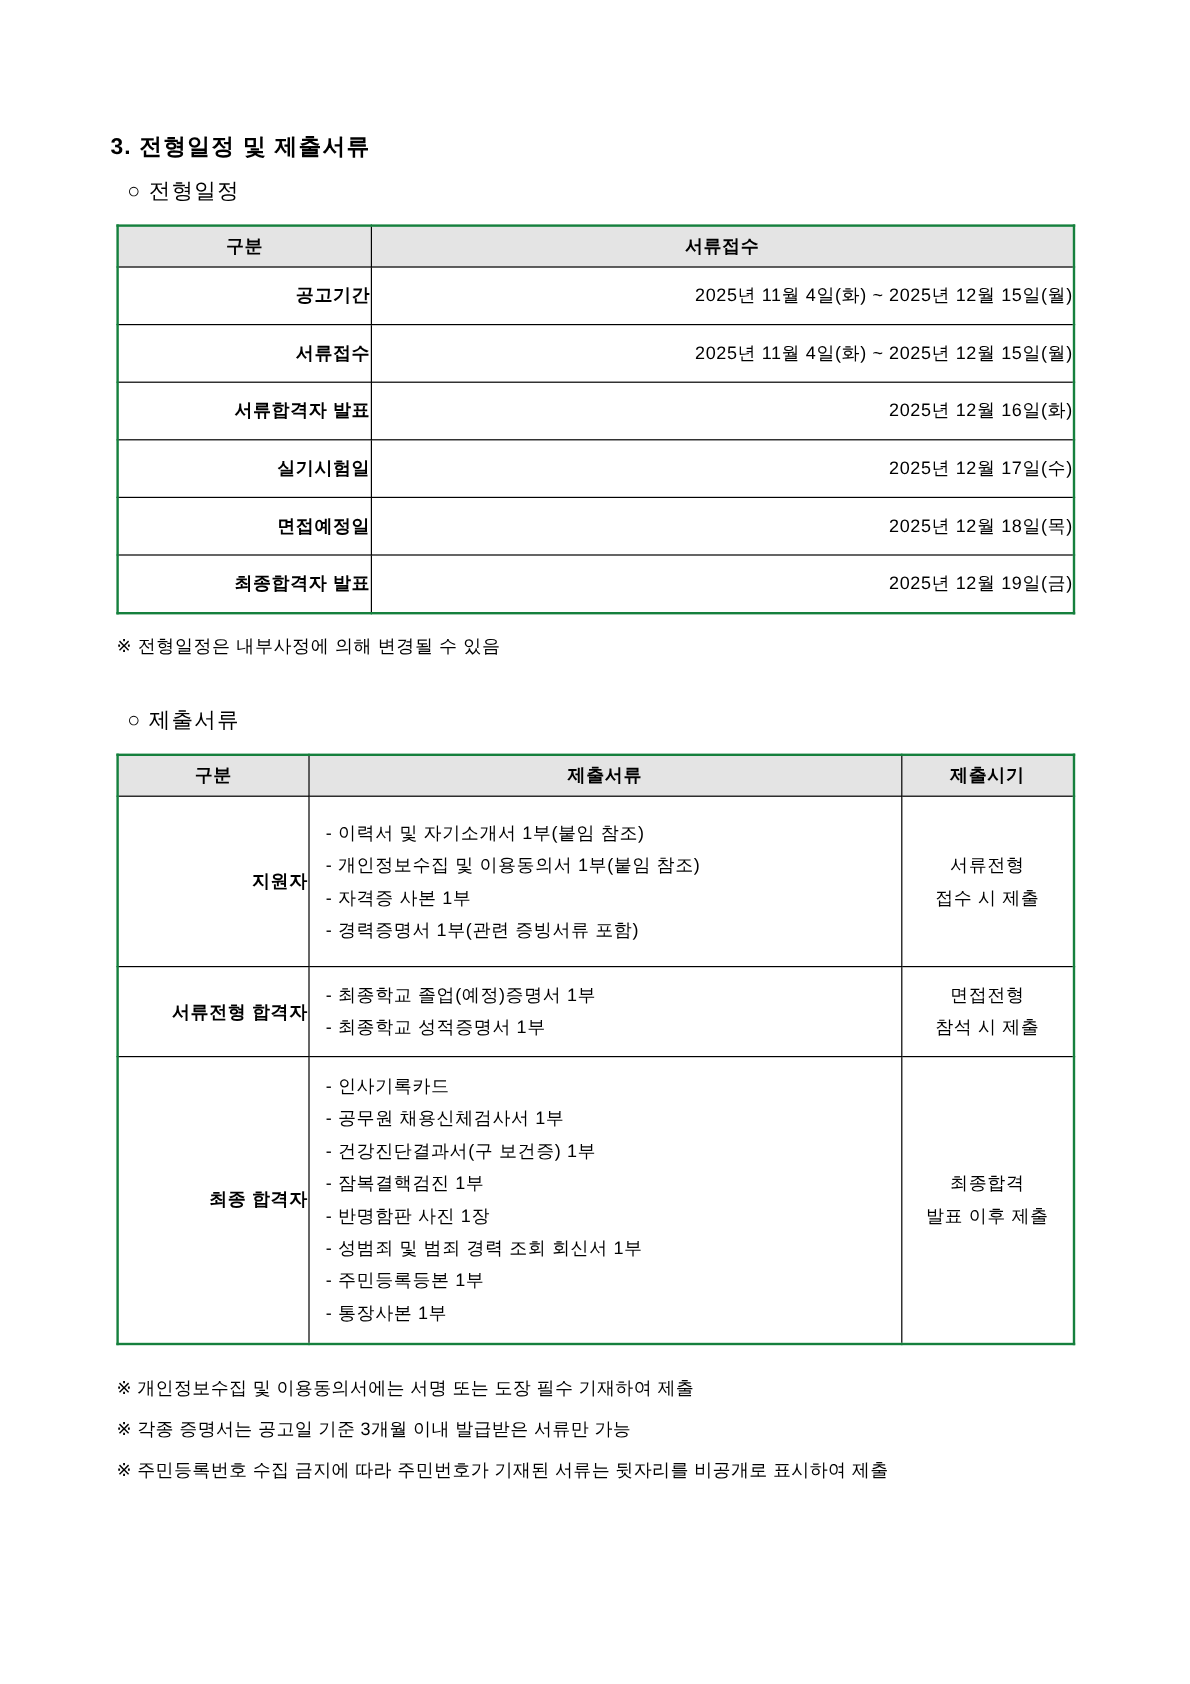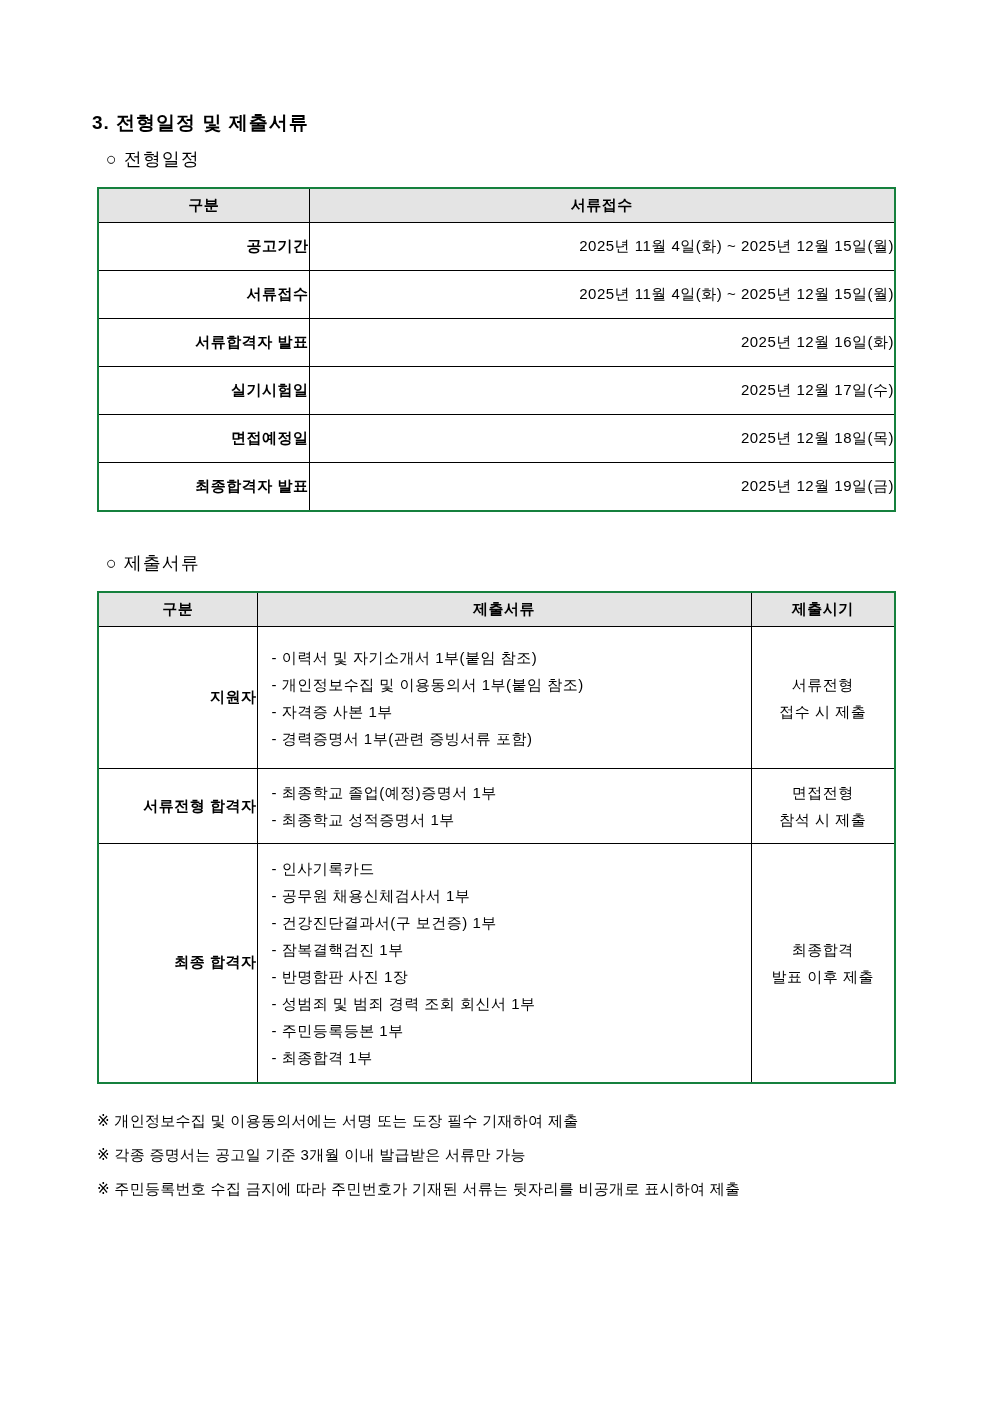--- a/index.html
+++ b/index.html
@@ -139,20 +139,21 @@
           <td class="row-label">면접예정일</td>
           <td>2025년 12월 18일(목)</td>
         </tr>
         <tr>
           <td class="row-label">최종합격자 발표</td>
           <td>2025년 12월 19일(금)</td>
         </tr>
       </tbody>
     </table>
 
+    <div class="note">※ 전형일정은 내부사정에 의해 변경될 수 있음</div>
 
     <div class="section-heading second">○ 제출서류</div>
 
     <table class="docs-table">
       <colgroup>
         <col style="width:159px">
         <col style="width:494px">
         <col style="width:144px">
       </colgroup>
       <thead>
@@ -190,21 +191,21 @@
         <tr style="height:239px;">
           <td class="row-label">최종 합격자</td>
           <td class="docs-cell">
             <div class="doc-line">- 인사기록카드</div>
             <div class="doc-line">- 공무원 채용신체검사서 1부</div>
             <div class="doc-line">- 건강진단결과서(구 보건증) 1부</div>
             <div class="doc-line">- 잠복결핵검진 1부</div>
             <div class="doc-line">- 반명함판 사진 1장</div>
             <div class="doc-line">- 성범죄 및 범죄 경력 조회 회신서 1부</div>
             <div class="doc-line">- 주민등록등본 1부</div>
-            <div class="doc-line">- 최종합격 1부</div>
+            <div class="doc-line">- 통장사본 1부</div>
           </td>
           <td class="timing-cell">
             <div class="timing-line">최종합격</div>
             <div class="timing-line">발표 이후 제출</div>
           </td>
         </tr>
       </tbody>
     </table>
 
     <div class="notes">

